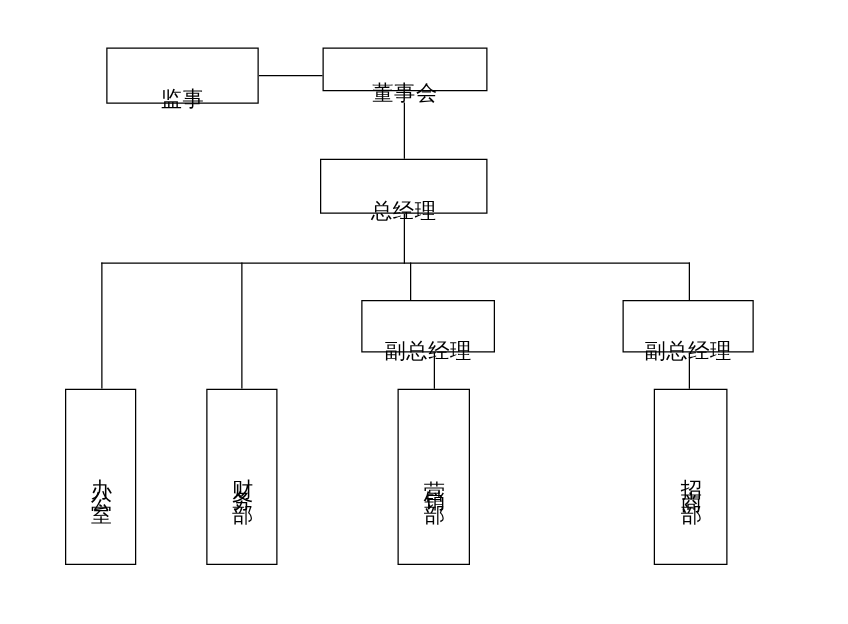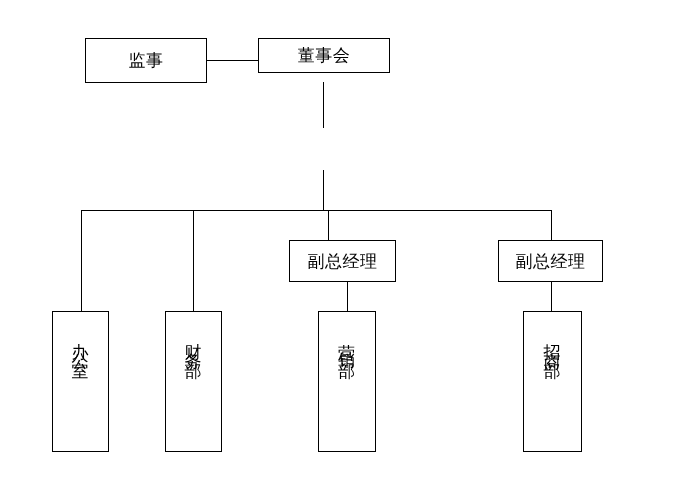--- a/index.html
+++ b/index.html
@@ -29,20 +29,21 @@
     justify-content: center;
     z-index: 3;
   }
   .node-label {
     font-size: 17px;
     line-height: 1.18;
     letter-spacing: 0.5px;
     color: #000000;
     white-space: pre;
     text-align: center;
+    margin-top: 40px;
   }
   
   .node.horizontal .node-label {
     writing-mode: horizontal-tb;
   }
   
   .node.vertical {
     align-items: flex-start;
     justify-content: center;
     padding-top: 18px;
@@ -87,20 +88,23 @@
   <div class="conn v" style="left:551px; top:281px; height:31px;"></div>
 
   <div class="node horizontal" style="left:85px; top:38px; width:122px; height:45px;">
     <span class="node-label">监事</span>
   </div>
 
   <div class="node horizontal" style="left:258px; top:38px; width:132px; height:35px;">
     <span class="node-label">董事会</span>
   </div>
 
+  <div class="node horizontal" style="left:256px; top:127px; width:134px; height:44px;">
+    <span class="node-label">总经理</span>
+  </div>
 
   <div class="node horizontal" style="left:289px; top:240px; width:107px; height:42px;">
     <span class="node-label">副总经理</span>
   </div>
 
   <div class="node horizontal" style="left:498px; top:240px; width:105px; height:42px;">
     <span class="node-label">副总经理</span>
   </div>
 
   <div class="node vertical" style="left:52px; top:311px; width:57px; height:141px;">

